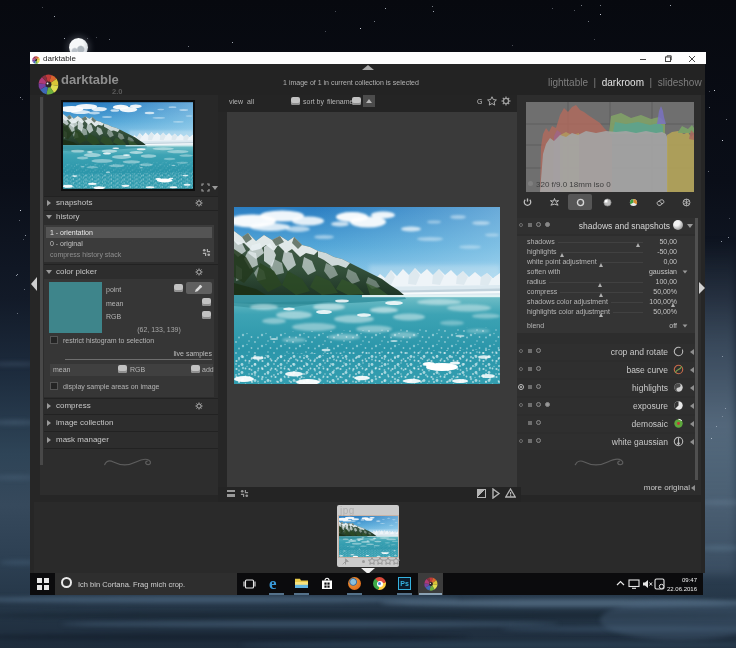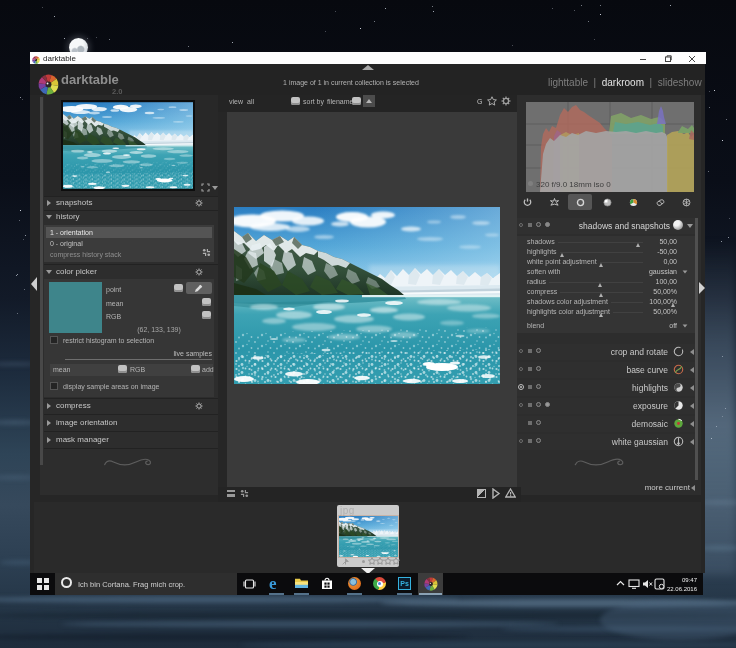--- a/index.html
+++ b/index.html
@@ -420,21 +420,21 @@
   <div class="abs t7" style="left:63px;top:383px">display sample areas on image</div>
 
   <div class="sep" style="left:44px;top:398px;width:174px"></div>
   <div class="abs tri tr-r" style="left:47px;top:403px"></div>
   <div class="abs t8" style="left:56px;top:401px">compress</div>
   <svg class="abs" style="left:195px;top:402px" width="8" height="8">
       <use href="#gear"></use>
     </svg>
   <div class="sep" style="left:44px;top:414px;width:174px"></div>
   <div class="abs tri tr-r" style="left:47px;top:420px"></div>
-  <div class="abs t8" style="left:56px;top:418px">image orientation</div>
+  <div class="abs t8" style="left:56px;top:418px">image collection</div>
   <div class="sep" style="left:44px;top:431px;width:174px"></div>
   <div class="abs tri tr-r" style="left:47px;top:437px"></div>
   <div class="abs t8" style="left:56px;top:435px">mask manager</div>
   <div class="sep" style="left:44px;top:448px;width:174px"></div>
   <svg class="abs" style="left:103px;top:453px" width="52" height="18">
       <use href="#swirl"></use>
     </svg>
 
   <div class="abs tri" style="left:31px;top:277px;border-top:7px solid transparent;border-bottom:7px solid transparent;border-right:6px solid #cfcfcf"></div>
   <div class="abs tri" style="left:699px;top:282px;border-top:6px solid transparent;border-bottom:6px solid transparent;border-left:6px solid #d2d2d2"></div>
@@ -639,21 +639,21 @@
   <svg class="abs" style="left:673px;top:436px" width="11" height="11" viewBox="0 0 12 12">
       <circle cx="6" cy="6" r="4.6" fill="none" stroke="#b9b9b9" stroke-width="1.2"></circle>
       <path d="M6,2 L6,10" stroke="#b9b9b9" stroke-width="1.2"></path>
       <circle cx="6" cy="8" r="1.3" fill="#b9b9b9"></circle>
     </svg>
   <div class="abs tri" style="left:690px;top:439px;border-top:3px solid transparent;border-bottom:3px solid transparent;border-right:4px solid #8e8e8e"></div>
 
   <svg class="abs" style="left:573px;top:453px" width="55" height="18">
       <use href="#swirl"></use>
     </svg>
-  <div class="abs" style="left:540px;top:483px;width:150px;text-align:right;font-size:8px;color:#c9c9c9">more current</div>
+  <div class="abs" style="left:540px;top:483px;width:150px;text-align:right;font-size:8px;color:#c9c9c9">more original</div>
   <div class="abs tri" style="left:691px;top:485px;border-top:3px solid transparent;border-bottom:3px solid transparent;border-right:4px solid #8e8e8e"></div>
   <div class="abs" style="left:695px;top:218px;width:3px;height:262px;background:#505050"></div>
 
   <div class="abs" style="left:337px;top:505px;width:62px;height:62px;background:#cbcbcb;border-radius:2px"></div>
   <div class="abs" style="left:340px;top:505px;font-size:10px;font-weight:normal;color:#b0b0b0;letter-spacing:.5px">jpg</div>
   <svg class="abs" style="left:339px;top:516px;outline:1px solid rgba(195,125,85,.3)" width="59" height="41" viewBox="0 0 266 177" preserveAspectRatio="none">
       <use href="#photo"></use>
     </svg>
   <svg class="abs" style="left:342px;top:558px" width="7" height="7" viewBox="0 0 10 10">
       <path d="M1,9 L5,5 M5,1 L9,5 L5,5 L5,9 Z" stroke="#999" stroke-width="1.2" fill="#999"></path>

